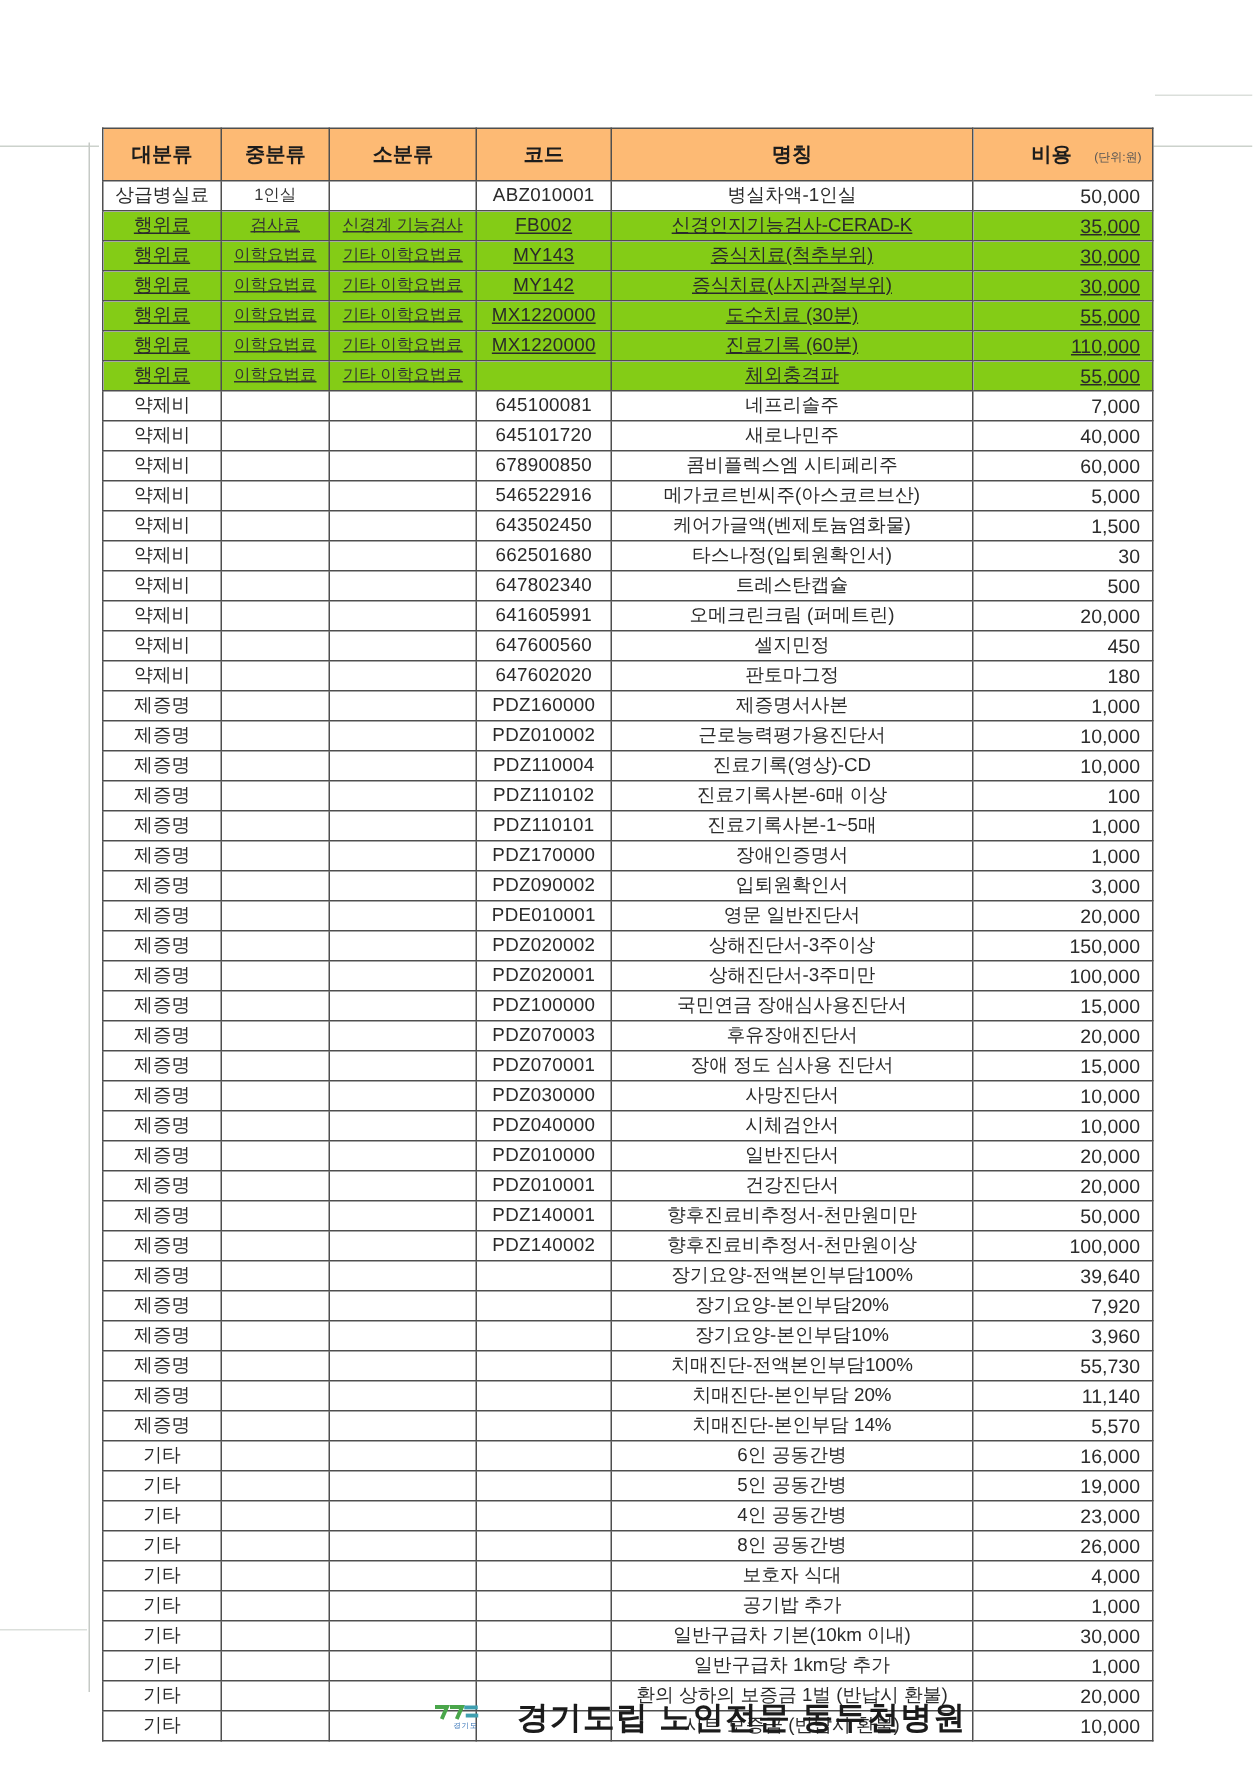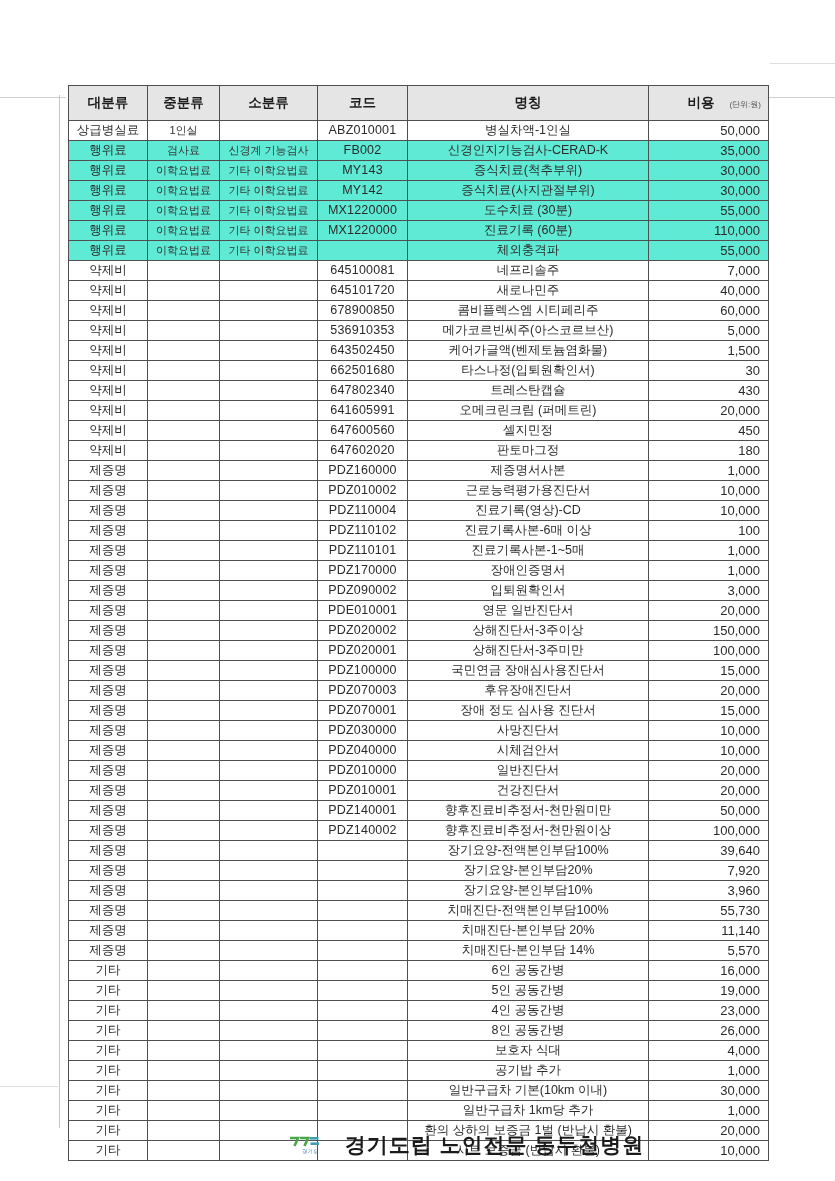--- a/index.html
+++ b/index.html
@@ -40,34 +40,34 @@
     border:1px solid #4f4f4f;
     padding:0;
     white-space:nowrap;
     overflow:hidden;
     text-align:center;
     vertical-align:middle;
   }
   .fee-table thead tr{height:35px;}
   .fee-table thead th{
     font-size:13.5px;font-weight:700;color:#1c1c1c;
-    background:#e5e5e5;
+    background:#fdba74;
   }
   .fee-table thead th.h-price{
     text-align:right;padding-right:7px;
   }
   .fee-table thead th.h-price .unit{
     font-size:8px;font-weight:400;color:#555;margin-left:15px;
   }
   .fee-table tbody tr{height:19.4px;}
   .fee-table tbody td{font-size:12.5px;line-height:19px;color:#2b2b2b;}
   .fee-table td.c-mid,.fee-table td.c-sub{font-size:11px;color:#333;}
   .fee-table td.c-code{font-size:12.5px;letter-spacing:0.2px;}
   .fee-table td.c-price{text-align:right;padding-right:8px;font-size:13px;}
-  .fee-table tr.tint td{background:#5eead4;}
+  .fee-table tr.tint td{background:#84cc16;text-decoration:underline;}
 
   
   .footer{
     position:absolute;top:1131px;left:0;width:100%;
     display:flex;justify-content:center;align-items:center;gap:26px;padding-left:47px;
   }
   .footer .logo{
     display:flex;flex-direction:column;align-items:flex-end;width:34px;
   }
   .footer .logo-text{
@@ -192,21 +192,21 @@
       <td class="c-mid"></td>
       <td class="c-sub"></td>
       <td class="c-code">678900850</td>
       <td class="c-name">콤비플렉스엠 시티페리주</td>
       <td class="c-price">60,000</td>
     </tr>
         <tr>
       <td class="c-cat">약제비</td>
       <td class="c-mid"></td>
       <td class="c-sub"></td>
-      <td class="c-code">536910353</td>
+      <td class="c-code">546522916</td>
       <td class="c-name">메가코르빈씨주(아스코르브산)</td>
       <td class="c-price">5,000</td>
     </tr>
         <tr>
       <td class="c-cat">약제비</td>
       <td class="c-mid"></td>
       <td class="c-sub"></td>
       <td class="c-code">643502450</td>
       <td class="c-name">케어가글액(벤제토늄염화물)</td>
       <td class="c-price">1,500</td>
@@ -218,21 +218,21 @@
       <td class="c-code">662501680</td>
       <td class="c-name">타스나정(입퇴원확인서)</td>
       <td class="c-price">30</td>
     </tr>
         <tr>
       <td class="c-cat">약제비</td>
       <td class="c-mid"></td>
       <td class="c-sub"></td>
       <td class="c-code">647802340</td>
       <td class="c-name">트레스탄캡슐</td>
-      <td class="c-price">430</td>
+      <td class="c-price">500</td>
     </tr>
         <tr>
       <td class="c-cat">약제비</td>
       <td class="c-mid"></td>
       <td class="c-sub"></td>
       <td class="c-code">641605991</td>
       <td class="c-name">오메크린크림 (퍼메트린)</td>
       <td class="c-price">20,000</td>
     </tr>
         <tr>

